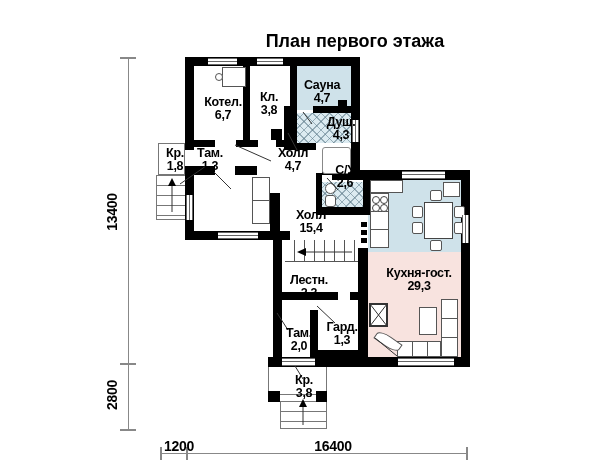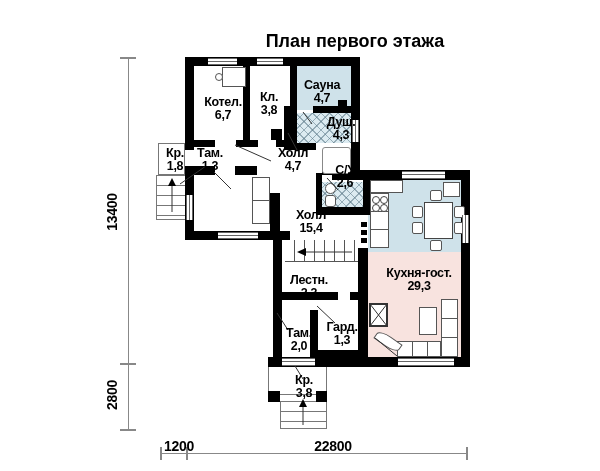--- a/index.html
+++ b/index.html
@@ -41,21 +41,21 @@
   <div class="dimline" style="left:120px;top:57px;width:16px;height:2px;"></div>
   <div class="dimline" style="left:120px;top:363px;width:16px;height:2px;"></div>
   <div class="dimline" style="left:120px;top:429px;width:16px;height:2px;"></div>
   <div class="dimline" style="left:161px;top:453px;width:306px;height:1px;"></div>
   <div class="dimline" style="left:160px;top:447px;width:2px;height:13px;"></div>
   <div class="dimline" style="left:186px;top:447px;width:2px;height:13px;"></div>
   <div class="dimline" style="left:466px;top:447px;width:2px;height:13px;"></div>
   <div class="dimtxt" style="left:91px;top:204px;width:42px;transform:rotate(-90deg);">13400</div>
   <div class="dimtxt" style="left:95px;top:387px;width:34px;transform:rotate(-90deg);">2800</div>
   <div class="dimtxt" style="left:156px;top:438px;width:46px;">1200</div>
-  <div class="dimtxt" style="left:305px;top:438px;width:56px;">22800</div>
+  <div class="dimtxt" style="left:305px;top:438px;width:56px;">16400</div>
 
   <div class="fill c-wet" style="left:297px;top:66px;width:54px;height:44px;"></div>
   <div class="fill hatch" style="left:291px;top:113px;width:60px;height:30px;"></div>
   <div class="fill hatch" style="left:321px;top:182px;width:42px;height:25px;"></div>
   <div class="fill c-wet" style="left:368px;top:180px;width:93px;height:72px;"></div>
   <div class="fill c-living" style="left:368px;top:252px;width:93px;height:105px;"></div>
 
   <div class="wall" style="left:185px;top:57px;width:175px;height:9px;"></div>
   <div class="wall" style="left:185px;top:57px;width:9px;height:93px;"></div>
   <div class="wall" style="left:185px;top:166px;width:9px;height:74px;"></div>

